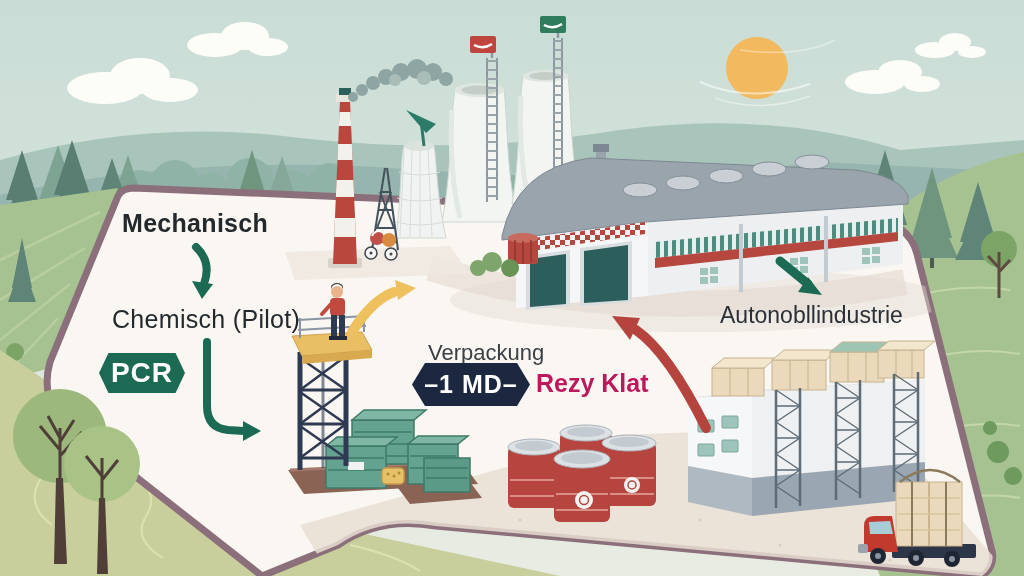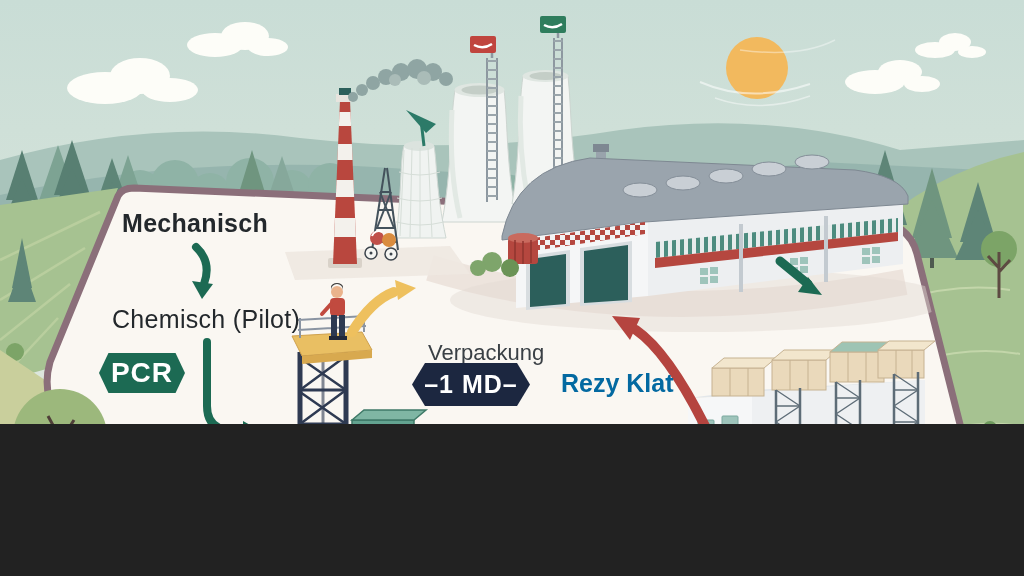--- a/index.html
+++ b/index.html
@@ -1,24 +1,24 @@
 <!DOCTYPE html>
 <html><head>
 <meta charset="utf-8">
 <style>
   html,body{margin:0;padding:0;background:#222;}
-  .stage{position:relative;width:1024px;height:424px;overflow:hidden;
+  .stage{position:relative;width:1024px;height:576px;overflow:hidden;
          font-family:"Liberation Sans",sans-serif;background:#cfe0d9;}
   .stage svg{position:absolute;left:0;top:0;}
   .lbl{position:absolute;white-space:nowrap;color:#23282c;}
   .lbl-mech{left:122px;top:209px;font-size:25px;font-weight:700;letter-spacing:.3px;}
   .lbl-chem{left:112px;top:305px;font-size:25px;font-weight:400;letter-spacing:.3px;}
   .lbl-verp{left:428px;top:301px;font-size:22px;font-weight:500;color:#3a4045;margin-top:39px;}
   .lbl-auto{left:720px;top:302px;font-size:23px;font-weight:500;color:#2b3036;}
-  .lbl-rezy{left:536px;top:369px;font-size:25px;font-weight:800;color:#0369a1;margin-left:25px;}
+  .lbl-rezy{left:536px;top:369px;font-size:25px;font-weight:800;color:#be185d;}
   .badge{position:absolute;display:flex;align-items:center;justify-content:center;
          color:#fff;font-weight:800;letter-spacing:1px;
          clip-path:polygon(11% 0%,89% 0%,100% 50%,89% 100%,11% 100%,0% 50%);}
   .badge-pcr{left:99px;top:353px;width:86px;height:40px;background:#1c6a53;font-size:28px;}
   .badge-md{left:412px;top:363px;width:118px;height:43px;background:#1c2740;font-size:25px;text-align:right;}
 </style>
 </head>
 <body>
 
 <div class="stage">
@@ -513,13 +513,14 @@
     <path d="M99,498 L97,574 L108,574 L105,498 Z" fill="#4f3f38"></path>
   </g>
 </svg>
 
 <div class="lbl lbl-mech">Mechanisch</div>
 <div class="lbl lbl-chem">Chemisch (Pilot)</div>
 <div class="badge badge-pcr">PCR</div>
 <div class="lbl lbl-verp">Verpackung</div>
 <div class="badge badge-md">–1 MD–</div>
 <div class="lbl lbl-rezy">Rezy Klat</div>
+<div class="lbl lbl-auto">Autonobllindustrie</div>
 </div>
 
 </body></html>

